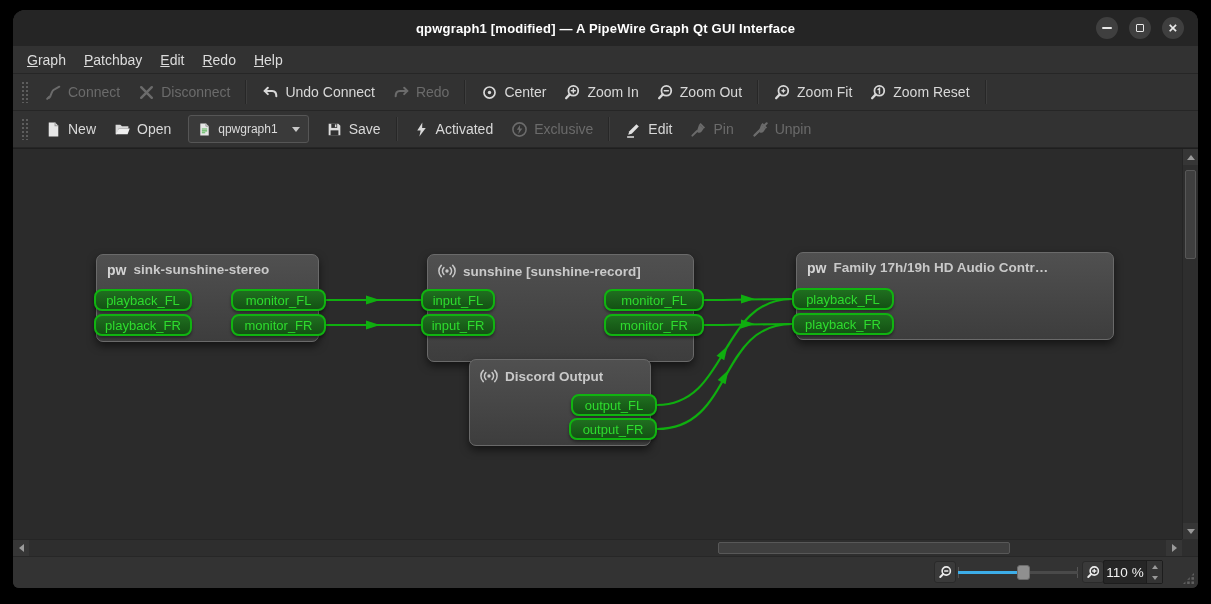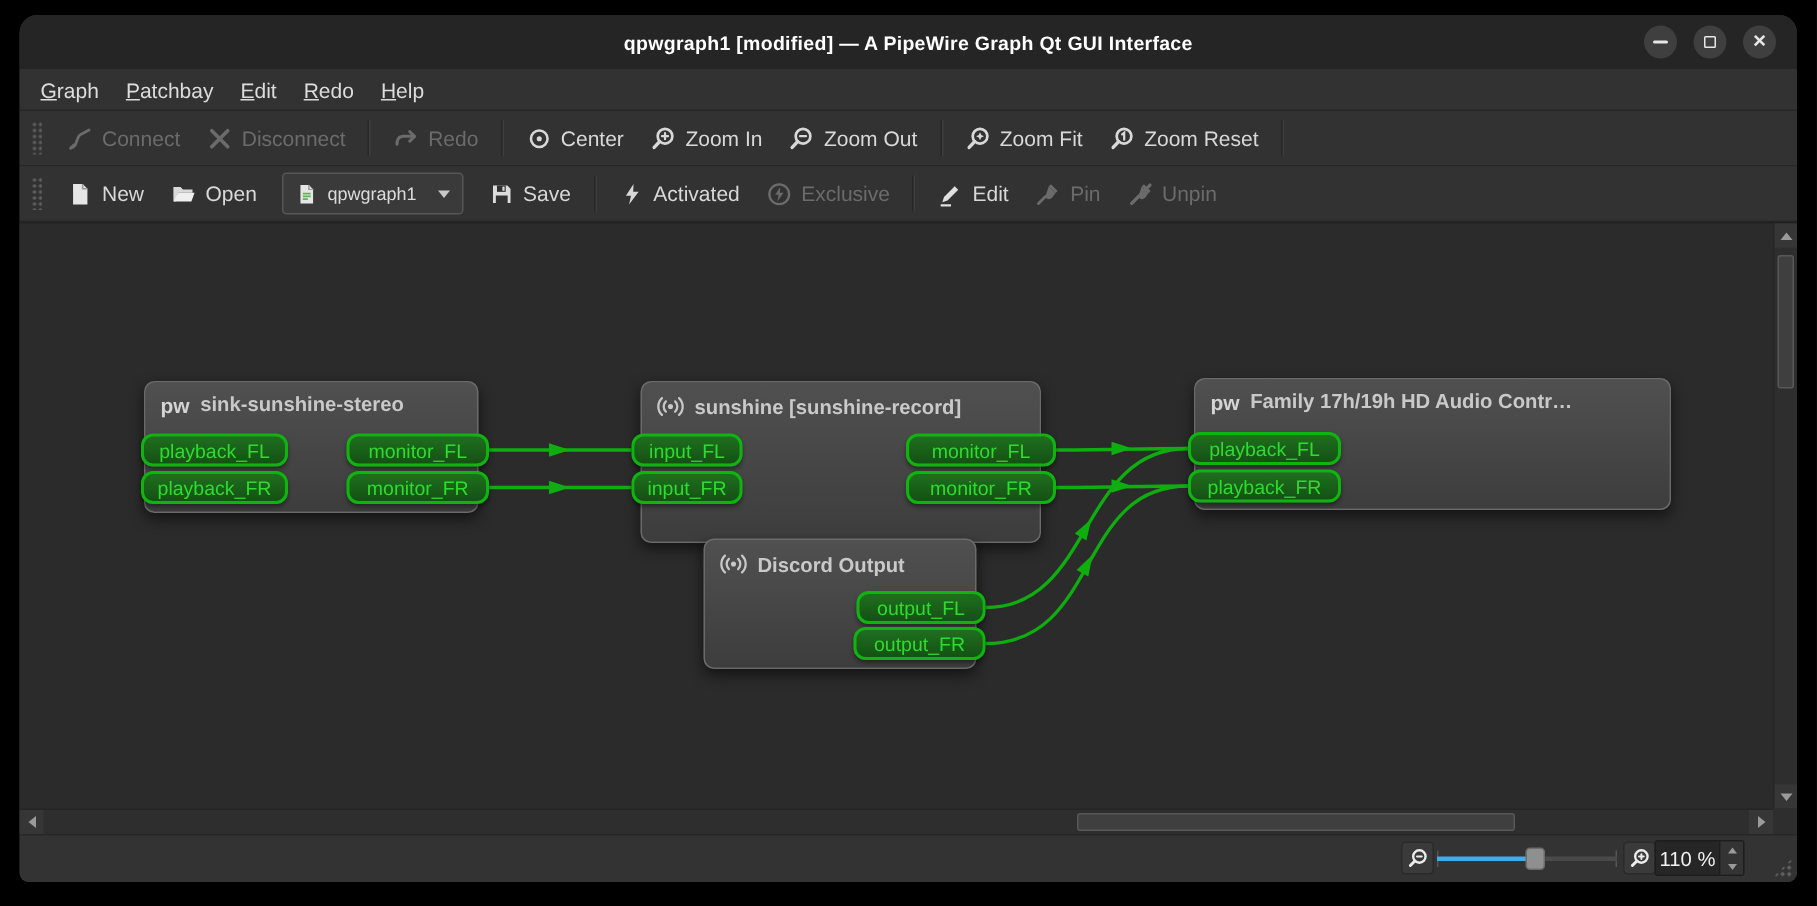--- a/index.html
+++ b/index.html
@@ -129,20 +129,27 @@
       </div>
       <div class="tb-item disabled">
         <svg class="ic" width="17" height="17" viewBox="0 0 16 16" fill="none" stroke="currentColor" stroke-width="2.3" stroke-linecap="round">
             <path d="M3,3 L13,13 M13,3 L3,13"></path>
           </svg>
         <span>Disconnect</span>
       </div>
 
       <div class="tb-sep"></div>
 
+      <div class="tb-item">
+        <svg class="ic" width="17" height="17" viewBox="0 0 16 16" fill="none" stroke="currentColor" stroke-width="1.9" stroke-linecap="round" stroke-linejoin="round">
+            <path d="M5.5,3.5 L2.5,6.5 L5.5,9.5"></path>
+            <path d="M2.5,6.5 H9.5 C12.5,6.5 13.5,8.5 13.5,11.5"></path>
+          </svg>
+        <span>Undo Connect</span>
+      </div>
       <div class="tb-item disabled">
         <svg class="ic" width="17" height="17" viewBox="0 0 16 16" fill="none" stroke="currentColor" stroke-width="1.9" stroke-linecap="round" stroke-linejoin="round">
             <path d="M10.5,3.5 L13.5,6.5 L10.5,9.5"></path>
             <path d="M13.5,6.5 H6.5 C3.5,6.5 2.5,8.5 2.5,11.5"></path>
           </svg>
         <span>Redo</span>
       </div>
 
       <div class="tb-sep"></div>
 

